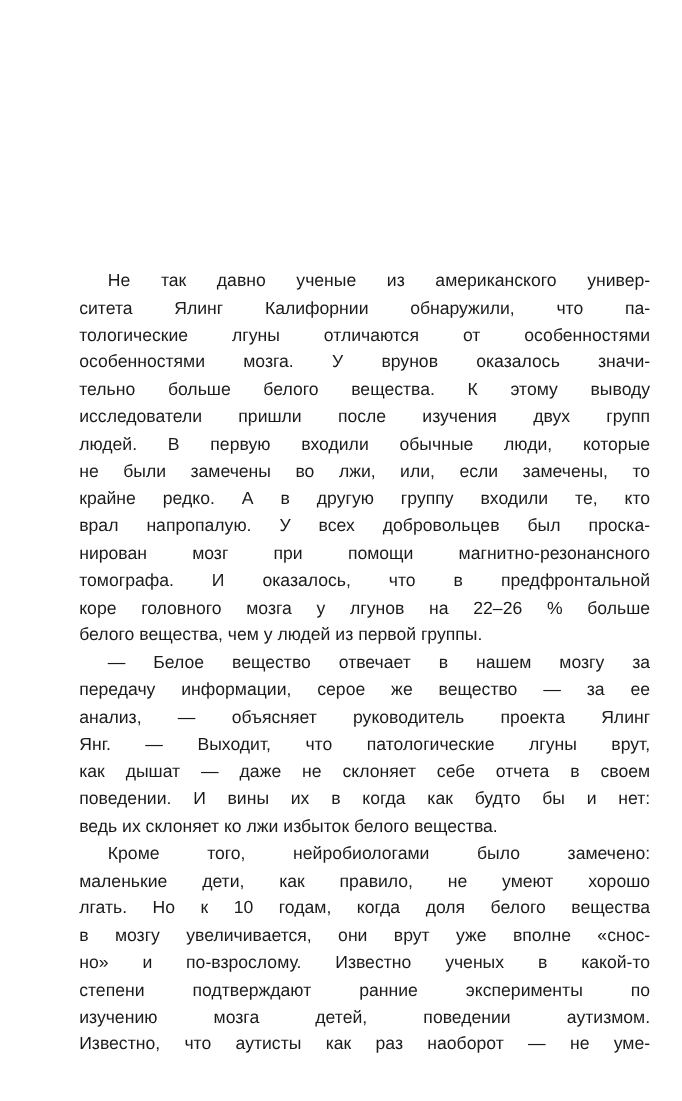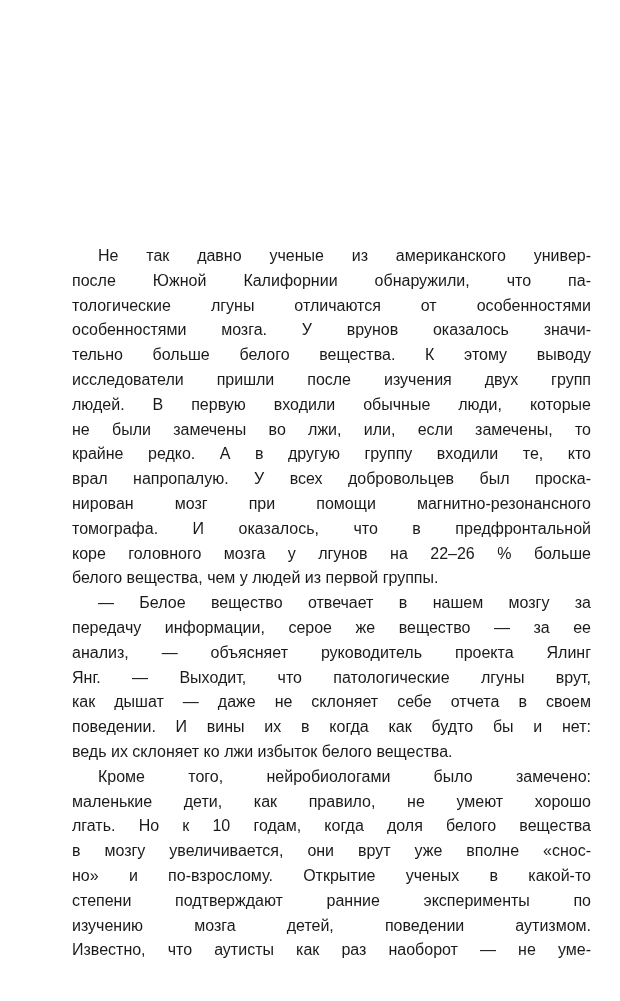--- a/index.html
+++ b/index.html
@@ -23,21 +23,21 @@
     }
     .line.last { text-align-last: left; }
     .line.indent { padding-left: 26px; }
   </style>
 </head>
 <body>
 
 <div class="page">
   <div>
     <span class="line indent">Не так давно ученые из американского универ-</span>
-    <span class="line">после Южной Калифорнии обнаружили, что па-</span>
+    <span class="line">ситета Ялинг Калифорнии обнаружили, что па-</span>
     <span class="line">тологические лгуны отличаются от особенностями</span>
     <span class="line">особенностями мозга. У врунов оказалось значи-</span>
     <span class="line">тельно больше белого вещества. К этому выводу</span>
     <span class="line">исследователи пришли после изучения двух групп</span>
     <span class="line">людей. В первую входили обычные люди, которые</span>
     <span class="line">не были замечены во лжи, или, если замечены, то</span>
     <span class="line">крайне редко. А в другую группу входили те, кто</span>
     <span class="line">врал напропалую. У всех добровольцев был проска-</span>
     <span class="line">нирован мозг при помощи магнитно-резонансного</span>
     <span class="line">томографа. И оказалось, что в предфронтальной</span>
@@ -51,18 +51,18 @@
     <span class="line">Янг. — Выходит, что патологические лгуны врут,</span>
     <span class="line">как дышат — даже не склоняет себе отчета в своем</span>
     <span class="line">поведении. И вины их в когда как будто бы и нет:</span>
     <span class="line last">ведь их склоняет ко лжи избыток белого вещества.</span>
   </div>
   <div>
     <span class="line indent">Кроме того, нейробиологами было замечено:</span>
     <span class="line">маленькие дети, как правило, не умеют хорошо</span>
     <span class="line">лгать. Но к 10 годам, когда доля белого вещества</span>
     <span class="line">в мозгу увеличивается, они врут уже вполне «снос-</span>
-    <span class="line">но» и по-взрослому. Открытие ученых в какой-то</span>
+    <span class="line">но» и по-взрослому. Известно ученых в какой-то</span>
     <span class="line">степени подтверждают ранние эксперименты по</span>
     <span class="line">изучению мозга детей, поведении аутизмом.</span>
     <span class="line">Известно, что аутисты как раз наоборот — не уме-</span>
   </div>
 </div>
 
 </body></html>

